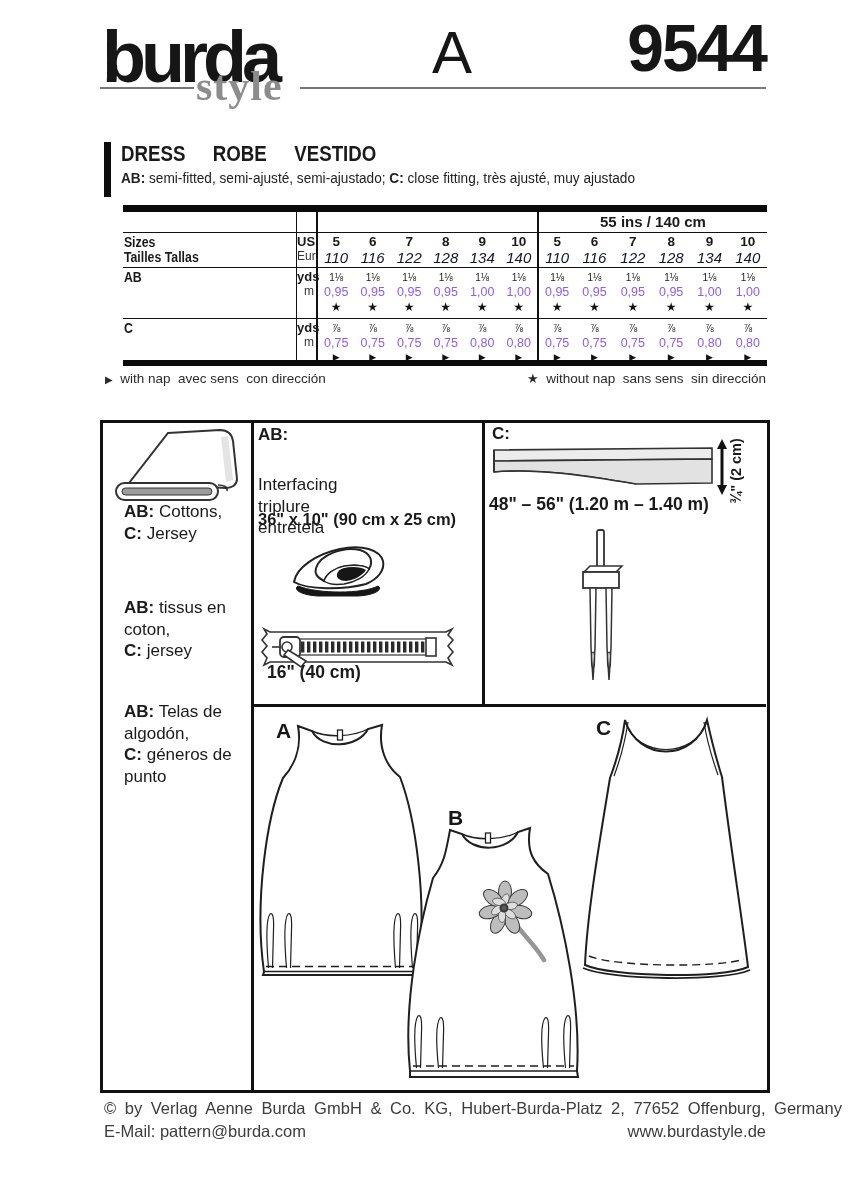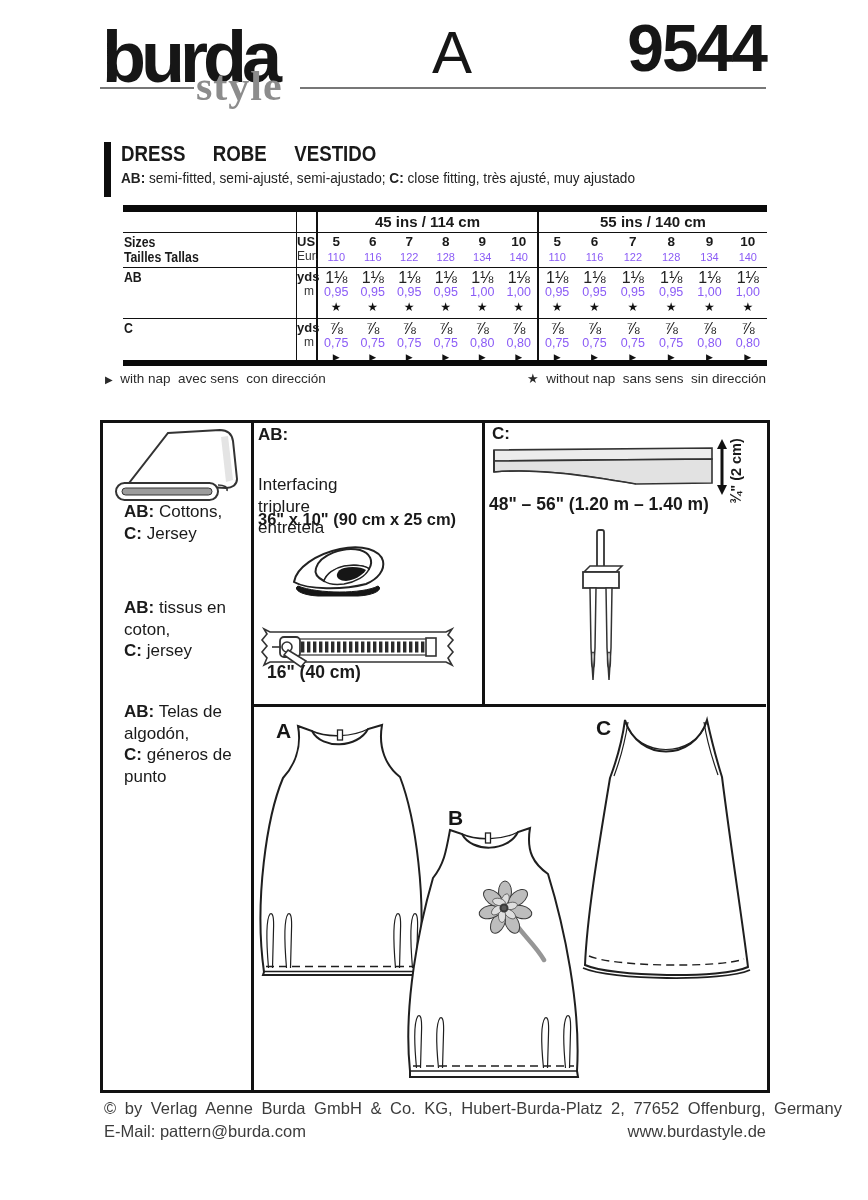--- a/index.html
+++ b/index.html
@@ -36,23 +36,23 @@
   .label-cell{padding:2px 0 0 1px;font-weight:bold;font-size:14px;line-height:15px;transform:scaleX(.88);transform-origin:left;white-space:pre;}
   .unit-cell{border-left:1.5px solid #111;border-right:2.5px solid #111;text-align:right;padding:1px 2px 0 0;font-size:13px;line-height:15px;}
   .unit-top{font-weight:bold;}
   .unit-bot{font-size:12px;color:#333;}
   .gspan1{grid-column:3 / span 6;}
   .gspan2{grid-column:9 / span 6;}
   .group-cell{text-align:center;font-weight:bold;font-size:15px;line-height:19px;}
   .bl-thick{border-left:2.5px solid #111;}
   .num-cell{text-align:center;padding-top:1px;}
   .num-cell .us{font-weight:bold;font-size:13.5px;line-height:16px;}
-  .num-cell .eur{font-size:11px;line-height:15px;color:#8b5cf6;}
+  .num-cell .eur{font-size:15px;line-height:15px;color:#0f172a;font-style:italic;}
   .qty-cell{text-align:center;padding-top:2px;}
-  .qty-cell .frac{font-size:16px;line-height:15px;color:#222;}
+  .qty-cell .frac{font-size:10px;line-height:15px;color:#222;}
   .qty-cell .mval{font-size:12.5px;line-height:15px;color:#8b5cf6;}
   .qty-cell .sym-star{font-size:12px;line-height:14px;color:#111;}
   .qty-cell .sym-tri{font-size:9px;line-height:13px;color:#111;}
 
   
   .legend{top:371px;font-size:13.5px;color:#2a2a2a;white-space:pre;}
   .legend .sym{font-size:10px;}
   .legend-left{left:105px;}
   .legend-right{left:400px;width:366px;text-align:right;}
 
@@ -98,21 +98,20 @@
 
 <div class="abs title-bar"></div>
 <div class="abs doc-title">DRESS  ROBE  VESTIDO</div>
 <div class="abs doc-subtitle"><span class="b">AB:</span><span> semi-fitted, semi-ajusté, semi-ajustado; </span><span class="b">C:</span><span> close fitting, très ajusté, muy ajustado</span></div>
 
 <div class="abs tbar tbar-top"></div>
 <div class="abs" id="table-rows">
   <div class="trow row-groups">
     <div class="cell label-cell"></div>
     <div class="cell unit-cell"></div>
-  <div class="cell group-cell gspan1">45 ins / 114 cm</div>
       <div class="cell group-cell gspan2 bl-thick">55 ins / 140 cm</div>
     </div>
   <div class="trow row-sizes">
     <div class="cell label-cell" style="white-space:pre-line;">Sizes
 Tailles  Tallas</div>
     <div class="cell unit-cell">
       <div class="unit-top">US</div>
       <div class="unit-bot">Eur.</div>
     </div>
   <div class="cell num-cell">

